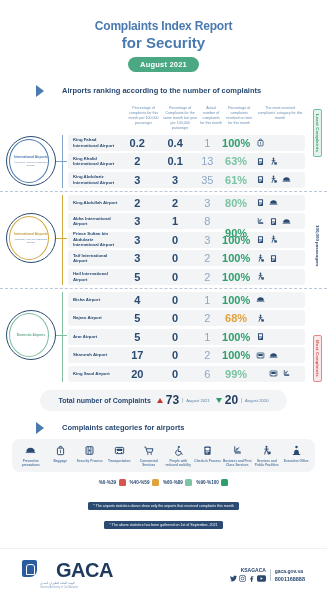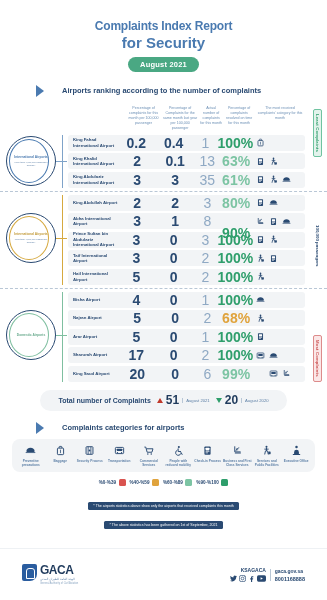--- a/index.html
+++ b/index.html
@@ -65,21 +65,21 @@
 
   .row {
     display: flex; align-items: center;
     background: #f2f4f6; border-radius: 3px;
     height: 16px; margin-bottom: 2.5px;
   }
   .row .name {
     width: 61px; font-size: 4.3px; color: #2a4a72; font-weight: bold;
     padding-left: 5px; line-height: 1.3;
   }
-  .row .v { font-size: 14px; font-weight: bold; text-align: center; }
+  .row .v { font-size: 11px; font-weight: bold; text-align: center; }
   .v.c1 { width: 44px; color: #2a4a72; }
   .v.c2 { width: 48px; color: #2a4a72; }
   .v.c3 { width: 30px; color: #8fa9c4; font-weight: normal; }
   .v.c4 { width: 40px; }
   .icons { width: 63px; display: flex; align-items: center; gap: 4px; padding-left: 3px; }
   .icons svg { display: block; }
 
   .pct-100 { color: #2e9e6b; }
   .pct-90  { color: #2e9e6b; margin-top: 24px; }
   .pct-80  { color: #7cc4a3; }
@@ -181,21 +181,21 @@
   .logo { display: flex; align-items: flex-start; gap: 3px; }
   .logo .mark {
     width: 15px; height: 17px; background: #2a5d9f;
     border-radius: 2px 2px 7px 2px; position: relative;
   }
   .logo .mark::after {
     content: ""; position: absolute; left: 4px; top: 4px;
     width: 7px; height: 9px; border: 1.2px solid #fff; border-radius: 3px 3px 0 0;
   }
   .logo .wordwrap { display: flex; flex-direction: column; }
-  .logo .word { font-size: 12px; font-weight: bold; color: #1f3a5c; letter-spacing: -0.5px; line-height: 1; }
+  .logo .word { font-size: 20px; font-weight: bold; color: #1f3a5c; letter-spacing: -0.5px; line-height: 1; margin-left: 16px; }
   .logo .sub1 { font-size: 3px; color: #5b7ea5; line-height: 1.35; margin-top: 1.5px; }
   .logo .sub2 { font-size: 2.6px; color: #8fa9c4; line-height: 1.35; }
 
   .contact { display: flex; flex-direction: column; align-items: flex-end; gap: 2px; }
   .contact .crow { display: flex; align-items: center; gap: 4px; }
   .contact .handle { font-size: 5px; font-weight: bold; color: #2a4a72; }
   .contact .divider { width: 0.8px; height: 12px; background: #b9c7d6; }
   .contact .site { font-size: 5px; font-weight: bold; color: #2a4a72; }
   .contact .phone { font-size: 5.5px; font-weight: bold; color: #2a4a72; }
   .socials { display: flex; gap: 2px; align-items: center; }
@@ -518,21 +518,21 @@
       </div>
       <div class="vbar most">Most Complaints</div>
     </div>
   </div>
 
   <div class="totals-wrap">
     <div class="totals">
       <span class="tl">Total number of Complaints</span>
       <span class="grp">
         <span class="arrow-up"></span>
-        <span class="num">51</span>
+        <span class="num">73</span>
         <span class="sub">August 2021</span>
       </span>
       <span class="grp">
         <span class="arrow-dn"></span>
         <span class="num">20</span>
         <span class="sub">August 2020</span>
       </span>
     </div>
   </div>
 

